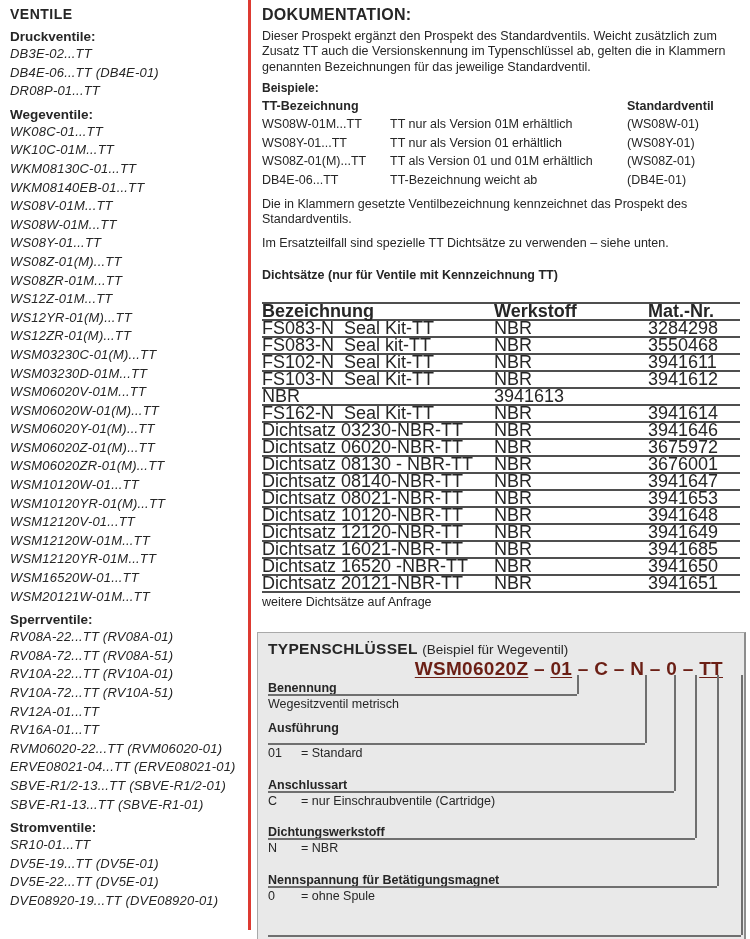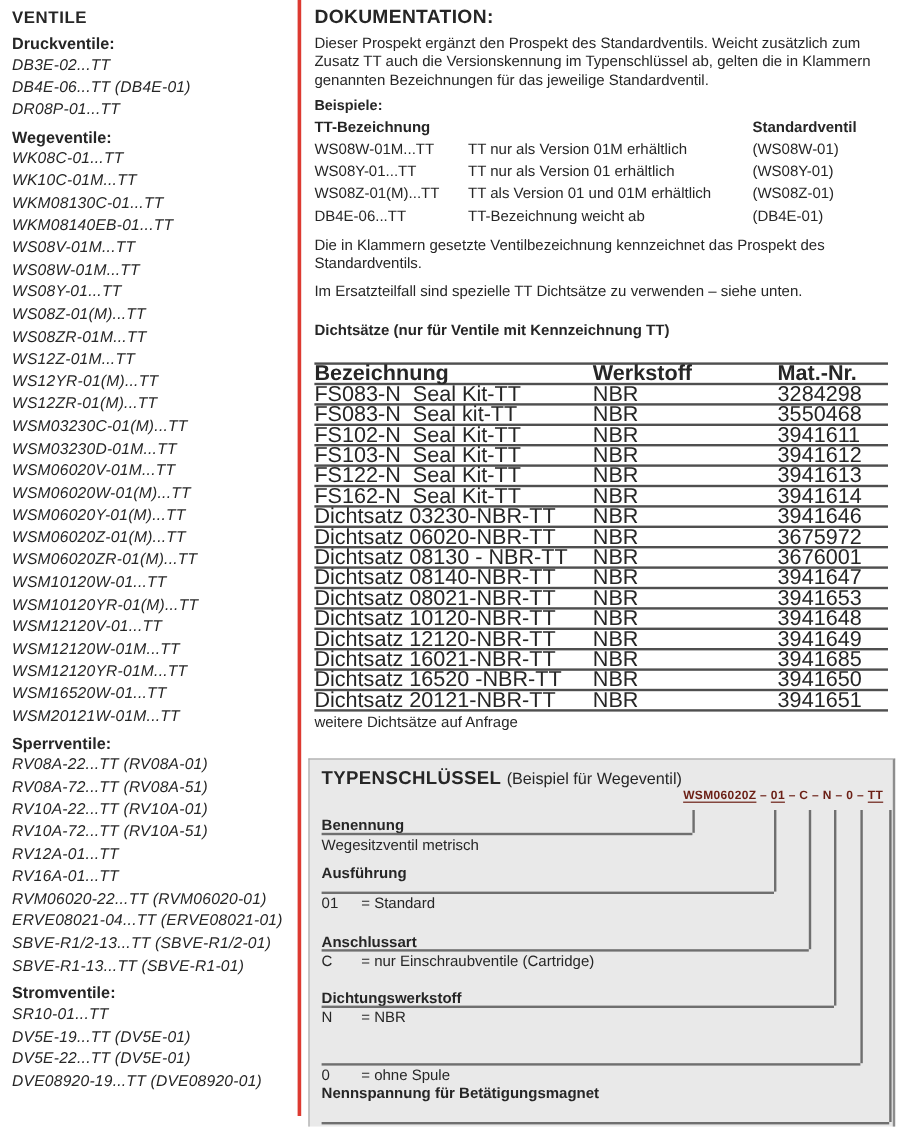--- a/index.html
+++ b/index.html
@@ -27,21 +27,21 @@
   .seal-row>div{white-space:pre-wrap;}
   .seal-head{font-weight:bold;}
   .seal-footer{font-size:12.5px;line-height:15px;margin-top:2px;}
   
   .ts-box{position:relative;margin-left:-5px;margin-top:22px;width:489px;height:320px;
           background:#e9e9e9;border:1px solid #a9a9a9;border-right:2px solid #8d8d8d;
           border-bottom:2px solid #8d8d8d;box-sizing:border-box;}
   .ts-title-row{position:absolute;left:10px;top:7px;white-space:nowrap;}
   .ts-title{font-size:15.5px;font-weight:bold;letter-spacing:.3px;}
   .ts-sub{font-size:13.5px;}
-  .ts-code{position:absolute;top:25px;right:8px;font-size:10px;font-weight:bold;letter-spacing:.3px;}
+  .ts-code{position:absolute;top:25px;right:21px;font-size:19px;font-weight:bold;letter-spacing:.3px;}
   .ts-code .u{text-decoration:underline;text-underline-offset:2px;}
   .ts-h{position:absolute;font-size:12.5px;font-weight:bold;white-space:nowrap;}
   .ts-rule{position:absolute;height:1.5px;background:#6f6f6f;}
   .ts-v{position:absolute;width:1.5px;background:#6f6f6f;}
   .ts-val{position:absolute;font-size:12.5px;white-space:nowrap;}
   .ts-key{display:inline-block;width:33px;}
 </style>
 </head>
 <body>
 
@@ -158,21 +158,20 @@
           <div>FS102-N  Seal Kit-TT</div>
           <div>NBR</div>
           <div>3941611</div>
         </div>
         <div class="seal-row">
           <div>FS103-N  Seal Kit-TT</div>
           <div>NBR</div>
           <div>3941612</div>
         </div>
         <div class="seal-row">
-          <div>FS122-N  Seal Kit-TT</div>
           <div>NBR</div>
           <div>3941613</div>
         </div>
         <div class="seal-row">
           <div>FS162-N  Seal Kit-TT</div>
           <div>NBR</div>
           <div>3941614</div>
         </div>
         <div class="seal-row">
           <div>Dichtsatz 03230-NBR-TT</div>
@@ -243,21 +242,21 @@
           <div class="ts-v" style="left: 387px; top: 42px; height: 68.5px;"></div>
           <div class="ts-val" style="left: 10px; top: 113px;"><span class="ts-key">01</span><span>= Standard</span></div>
           <div class="ts-h" style="left: 10px; top: 145px;">Anschlussart</div>
           <div class="ts-rule" style="left: 10px; top: 158.5px; width: 406px;"></div>
           <div class="ts-v" style="left: 416px; top: 42px; height: 116.5px;"></div>
           <div class="ts-val" style="left: 10px; top: 161px;"><span class="ts-key">C</span><span>= nur Einschraubventile (Cartridge)</span></div>
           <div class="ts-h" style="left: 10px; top: 192px;">Dichtungswerkstoff</div>
           <div class="ts-rule" style="left: 10px; top: 205.5px; width: 427px;"></div>
           <div class="ts-v" style="left: 437px; top: 42px; height: 163.5px;"></div>
           <div class="ts-val" style="left: 10px; top: 208px;"><span class="ts-key">N</span><span>= NBR</span></div>
-          <div class="ts-h" style="left: 10px; top: 240px; margin-top: 31px;">Nennspannung für Betätigungsmagnet</div>
+          <div class="ts-h" style="left: 10px; top: 240px;">Nennspannung für Betätigungsmagnet</div>
           <div class="ts-rule" style="left: 10px; top: 253.5px; width: 449px;"></div>
           <div class="ts-v" style="left: 459px; top: 42px; height: 211.5px;"></div>
           <div class="ts-val" style="left: 10px; top: 256px;"><span class="ts-key">0</span><span>= ohne Spule</span></div>
           <div class="ts-h" style="left: 10px; top: 289px; margin-top: 40px;">Zusatz zum Dichtungswerkstoff</div>
           <div class="ts-rule" style="left: 10px; top: 302.5px; width: 473px;"></div>
           <div class="ts-v" style="left: 483px; top: 42px; height: 260.5px;"></div>
           <div class="ts-val" style="left: 10px; top: 305px; margin-left: 36px;"><span class="ts-key">TT</span><span>= Tieftemperatur</span></div>
         </div>
     </div>
   </div>

